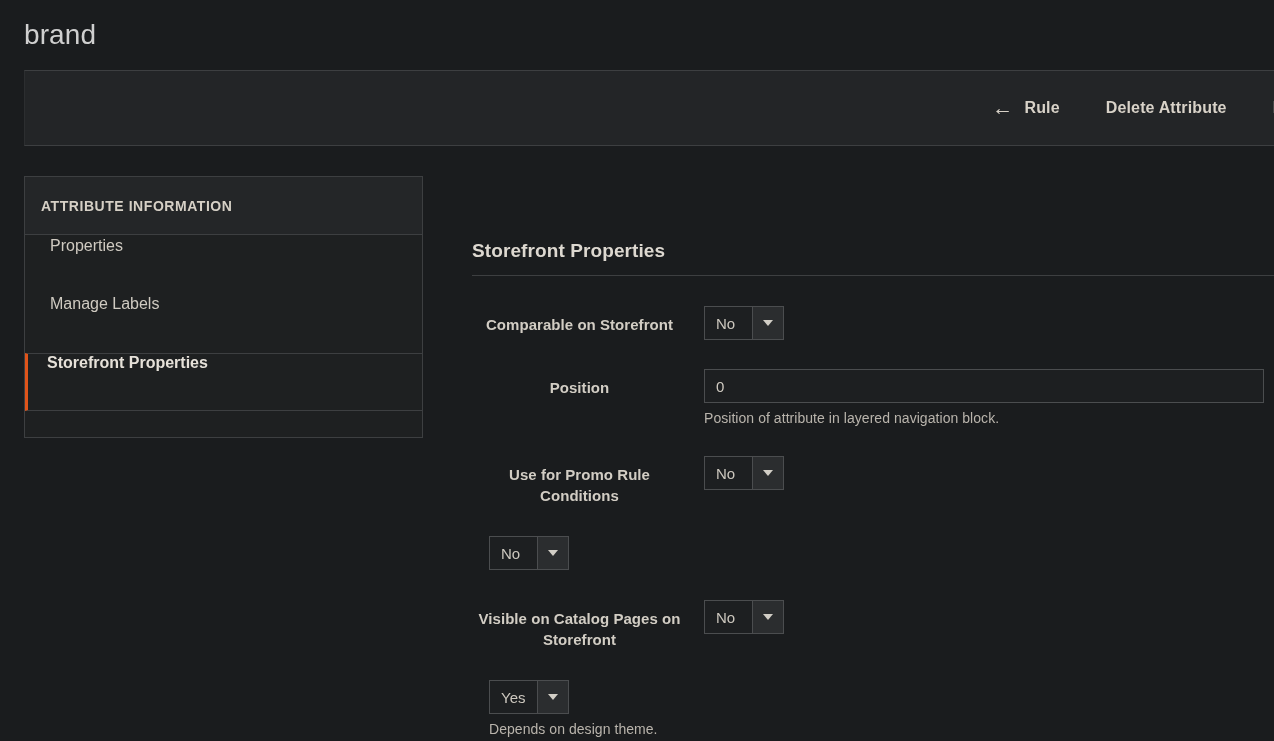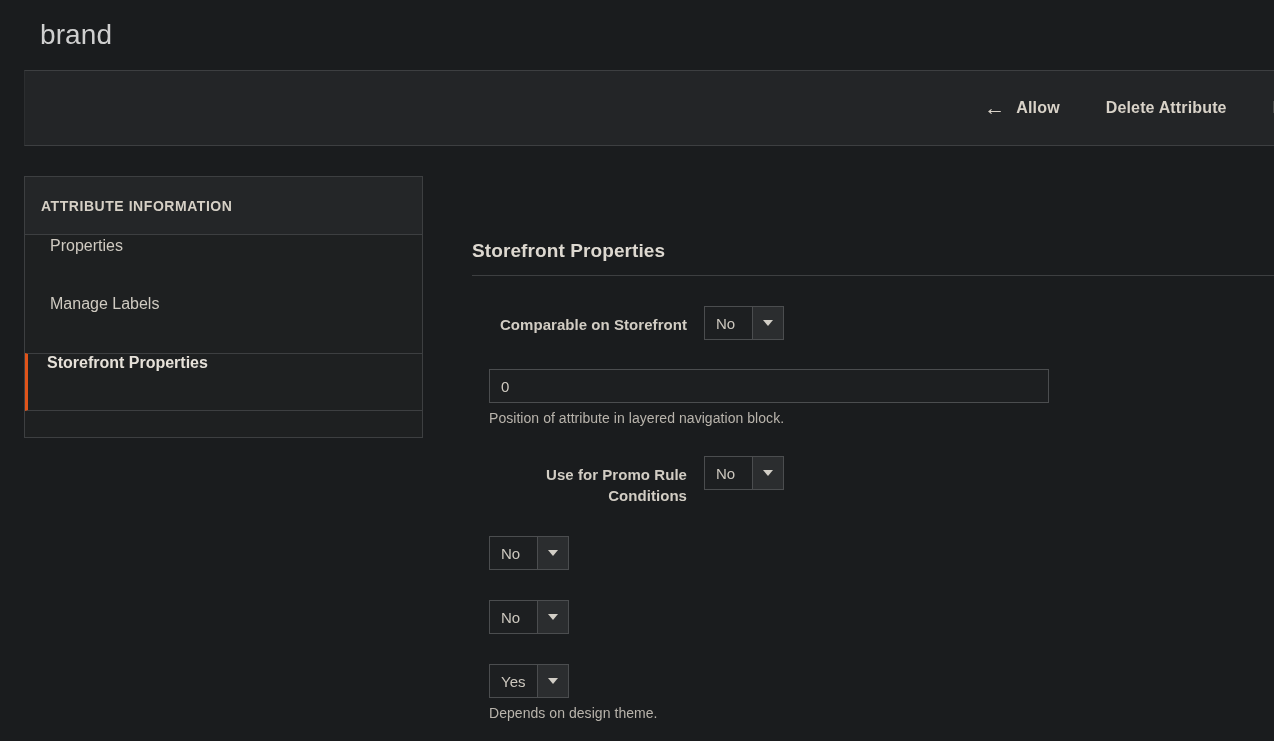--- a/index.html
+++ b/index.html
@@ -19,21 +19,21 @@
     position: relative;
     width: 1274px;
     height: 741px;
     background: #1a1c1e;
     overflow: hidden;
   }
 
   
   .page-title-wrap {
     position: absolute;
-    left: 16px;
+    left: 0;
     top: 0;
     width: 1014px;
     height: 70px;
     display: flex;
     align-items: center;
     padding-left: 24px;
   }
   .page-title {
     font-size: 28px;
     font-weight: 400;
@@ -156,21 +156,21 @@
 
   .field-row {
     display: flex;
     align-items: flex-start;
     margin-top: 30px;
   }
   .field-row.row-position { margin-top: 29px; }
   .field-label {
     width: 215px;
     min-width: 215px;
-    text-align: right;
+    text-align: center;
     font-size: 15px;
     font-weight: 700;
     color: #d2cdc4;
     line-height: 21px;
     padding-top: 8px;
     padding-right: 0;
     letter-spacing: 0.05px;
   }
   .field-control {
     margin-left: 17px;
@@ -239,21 +239,21 @@
 
 <div class="page">
 
   <div class="page-title-wrap">
     <h1 class="page-title">brand</h1>
   </div>
 
   <div class="page-actions">
     <button class="action-btn">
       <span class="back-arrow">←</span>
-      <span>Allow</span>
+      <span>Rule</span>
     </button>
     <button class="action-btn">
       <span>Delete Attribute</span>
     </button>
     <button class="action-btn">
       <span>Reset</span>
     </button>
   </div>
 
   <div class="sidebar">
@@ -282,20 +282,21 @@
         <div class="select">
           <span class="select-value">No</span>
           <span class="select-arrow">
               <i></i>
             </span>
         </div>
       </div>
     </div>
 
     <div class="field-row row-position">
+      <div class="field-label">Position</div>
       <div class="field-control">
         <input class="text-input" type="text" value="0" style="">
         <div class="field-note">Position of attribute in layered navigation block.</div>
       </div>
     </div>
 
     <div class="field-row">
       <div class="field-label">Use for Promo Rule Conditions</div>
       <div class="field-control">
         <div class="select">
@@ -312,20 +313,21 @@
         <div class="select">
           <span class="select-value">No</span>
           <span class="select-arrow">
               <i></i>
             </span>
         </div>
       </div>
     </div>
 
     <div class="field-row">
+      <div class="field-label">Visible on Catalog Pages on Storefront</div>
       <div class="field-control">
         <div class="select">
           <span class="select-value">No</span>
           <span class="select-arrow">
               <i></i>
             </span>
         </div>
       </div>
     </div>
 

